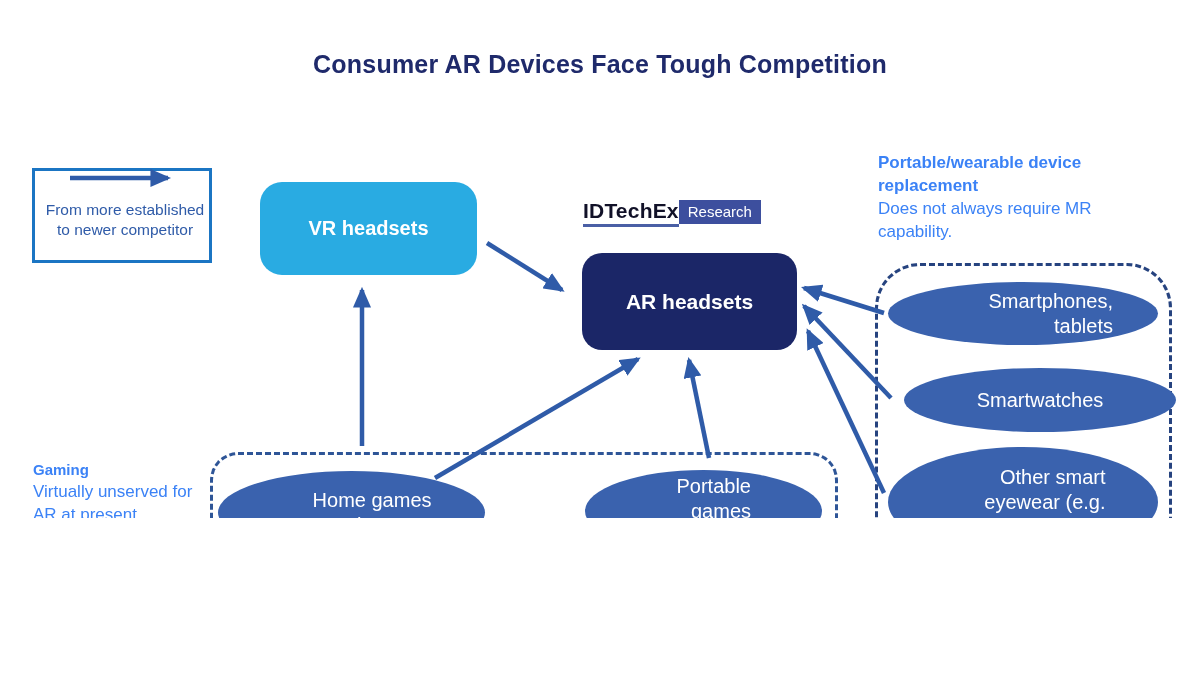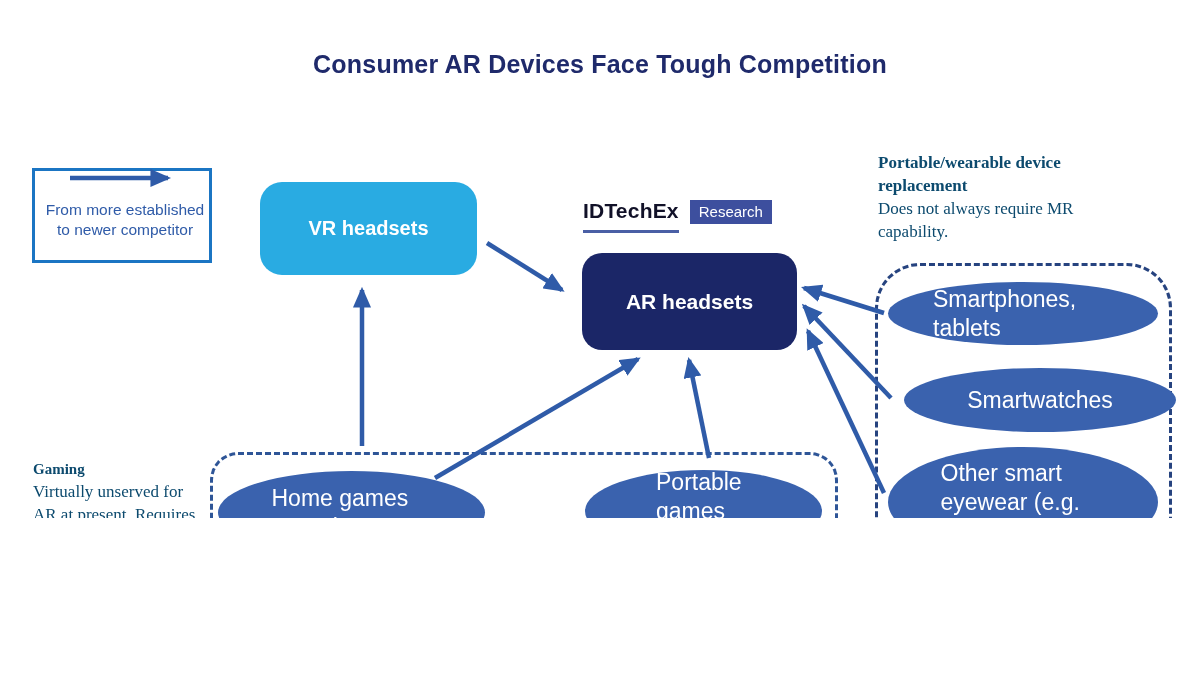--- a/index.html
+++ b/index.html
@@ -24,47 +24,47 @@
   .node{
     position:absolute;display:flex;align-items:center;justify-content:center;
     color:#ffffff;font-weight:bold;border-radius:22px;text-align:center;
   }
   .node-vr{left:260px;top:182px;width:217px;height:93px;background:#29abe2;font-size:20px;}
   .node-ar{left:582px;top:253px;width:215px;height:97px;background:#1b2667;font-size:21px;border-radius:20px;}
   
   .logo{position:absolute;left:583px;top:200px;height:28px;display:flex;align-items:flex-start;}
   .logo-brand{
     font-size:21px;font-weight:bold;color:#111128;letter-spacing:.2px;
-    border-bottom:3px solid #4a5fa5;padding-bottom:8px;line-height:22px;
+    border-bottom:3px solid #4a5fa5;padding-bottom:2px;line-height:22px;
   }
   .logo-suffix{
-    margin-left:11px;background:#3d4f9e;color:#ffffff;font-size:15px;
+    margin-left:0;background:#3d4f9e;color:#ffffff;font-size:15px;
     padding:3px 9px 4px 9px;line-height:17px;
   }
   
-  .annot{position:absolute;color:#0c4a6e;font-size:17px;line-height:1.33;font-family:Liberation Serif, serif;}
+  .annot{position:absolute;color:#3b82f6;font-size:17px;line-height:1.33;}
   .annot .annot-heading{font-weight:bold;margin:0 0 1px 0;}
   .annot-replacement{left:878px;top:152px;width:262px;}
   .annot-gaming{left:33px;top:460px;width:165px;}
   .annot-gaming .annot-heading{font-size:15px;}
   
   .group{position:absolute;box-sizing:border-box;}
   .group-replacement{
     left:875px;top:263px;width:297px;height:315px;
     border:3px dashed #26437f;border-radius:45px;
   }
   .group-gaming{
     left:210px;top:452px;width:628px;height:119px;
     border:3px dashed #2e5597;border-radius:28px;
   }
   
   .ellipse{
     position:absolute;background:#3a62ae;border-radius:50%;
     display:flex;align-items:center;justify-content:center;
-    color:#ffffff;font-size:23px;line-height:1.25;text-align:left;
+    color:#ffffff;font-size:20px;line-height:1.25;text-align:right;
   }
   .el-smartphones{left:888px;top:282px;width:270px;height:63px;}
   .el-smartphones .el-label{width:180px;}
   .el-smartwatches{left:904px;top:368px;width:272px;height:64px;}
   .el-eyewear{left:888px;top:447px;width:270px;height:110px;}
   .el-eyewear .el-label{width:165px;}
   .el-home{left:218px;top:471px;width:267px;height:83px;}
   .el-home .el-label{width:160px;}
   .el-portable{left:585px;top:470px;width:237px;height:82px;}
   .el-portable .el-label{width:95px;}

